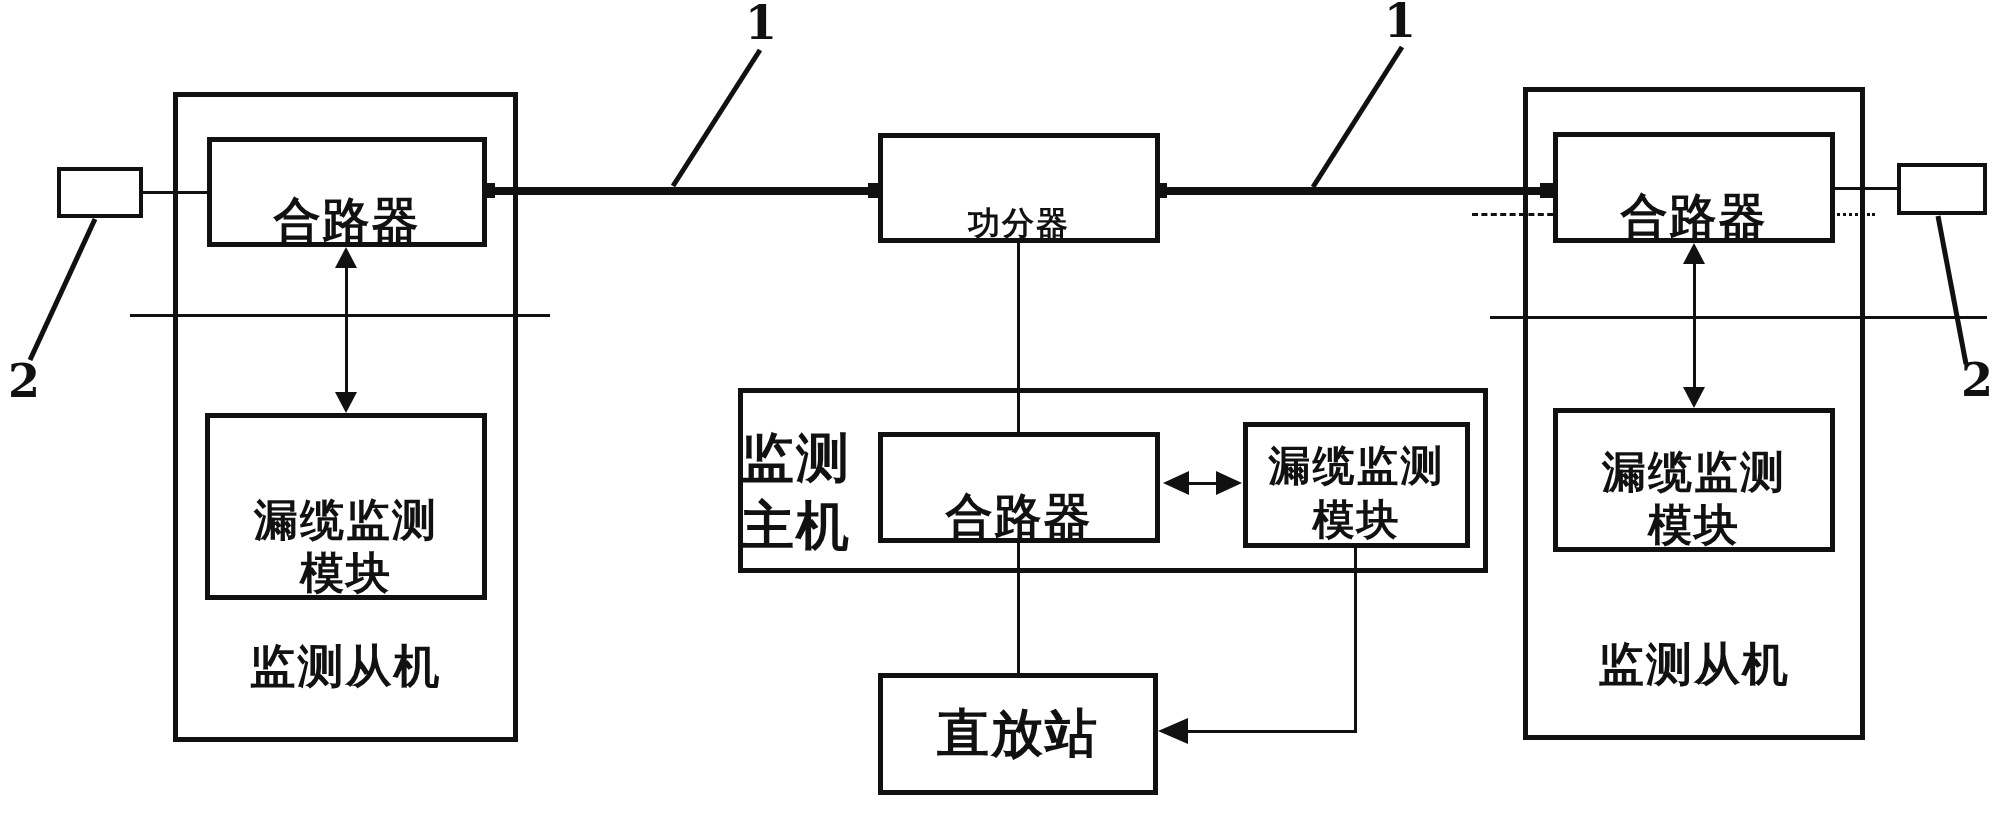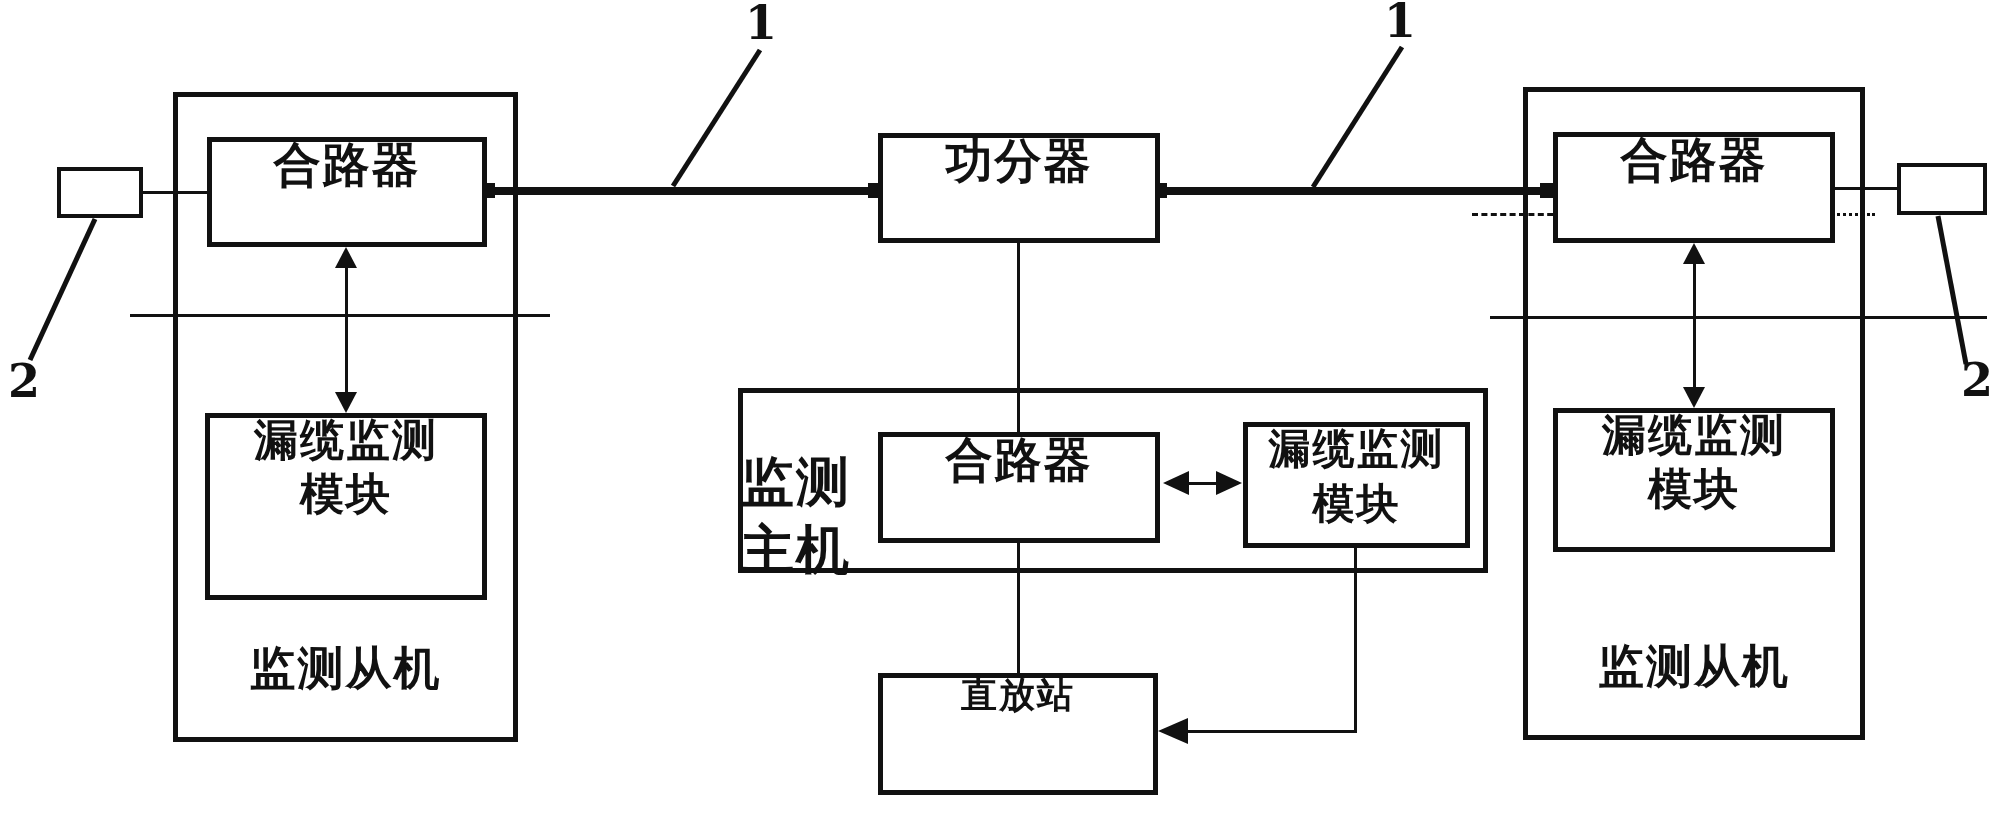--- a/index.html
+++ b/index.html
@@ -6,21 +6,21 @@
   #stage{
     position:relative;width:2010px;height:819px;background:#ffffff;overflow:hidden;
     font-family:"Liberation Sans","DejaVu Sans",sans-serif;color:#111;
   }
   .box{position:absolute;border:5px solid #111;box-sizing:border-box;background:transparent;}
   .filled{background:#ffffff;}
   .hline,.vline,.cap{position:absolute;background:#111;}
   .dashseg{position:absolute;height:0;border-top:3px dashed #111;}
   .dotseg{position:absolute;height:0;border-top:3px dotted #111;}
   .t{
-    position:absolute;display:flex;flex-direction:column;align-items:center;justify-content:flex-start;
+    position:absolute;display:flex;flex-direction:column;align-items:center;justify-content:flex-end;
     font-weight:bold;text-align:center;color:#111;letter-spacing:2px;line-height:1.18;
   }
   .callout{
     position:absolute;font-family:"DejaVu Serif","Liberation Serif",serif;
     font-weight:bold;font-size:46px;color:#111;text-align:center;width:48px;
   }
   .tri{position:absolute;width:0;height:0;}
   .tri-up{border-left:11px solid transparent;border-right:11px solid transparent;border-bottom:21px solid #111;}
   .tri-down{border-left:11px solid transparent;border-right:11px solid transparent;border-top:21px solid #111;}
   .tri-left{border-top:12px solid transparent;border-bottom:12px solid transparent;border-right:26px solid #111;}
@@ -97,35 +97,35 @@
     <span>合路器</span>
   </div>
   <div class="t" style="left:205px;top:413px;width:282px;height:187px;font-size:44px;line-height:1.22;">
     <span>漏缆监测</span>
     <span>模块</span>
   </div>
   <div class="t" style="left:173px;top:641px;width:345px;height:52px;font-size:46px;">
     <span>监测从机</span>
   </div>
 
-  <div class="t" style="left:878px;top:133px;width:282px;height:110px;font-size:47px;">
+  <div class="t" style="left:878px;top:133px;width:282px;height:110px;font-size:32px;">
     <span>功分器</span>
   </div>
   <div class="t" style="left:740px;top:448px;width:112px;height:112px;font-size:53px;line-height:1.28;">
     <span>监测</span>
     <span>主机</span>
   </div>
   <div class="t" style="left:878px;top:432px;width:282px;height:111px;font-size:47px;">
     <span>合路器</span>
   </div>
   <div class="t" style="left:1243px;top:422px;width:227px;height:126px;font-size:42px;line-height:1.3;">
     <span>漏缆监测</span>
     <span>模块</span>
   </div>
-  <div class="t" style="left:878px;top:673px;width:280px;height:96px;font-size:36px;line-height:1.2;">
+  <div class="t" style="left:878px;top:673px;width:280px;height:96px;font-size:52px;line-height:1.2;font-family:Liberation Mono, monospace;">
     <span>直放站</span>
   </div>
 
   <div class="t" style="left:1553px;top:132px;width:282px;height:111px;font-size:47px;">
     <span>合路器</span>
   </div>
   <div class="t" style="left:1553px;top:408px;width:282px;height:144px;font-size:44px;line-height:1.22;">
     <span>漏缆监测</span>
     <span>模块</span>
   </div>

